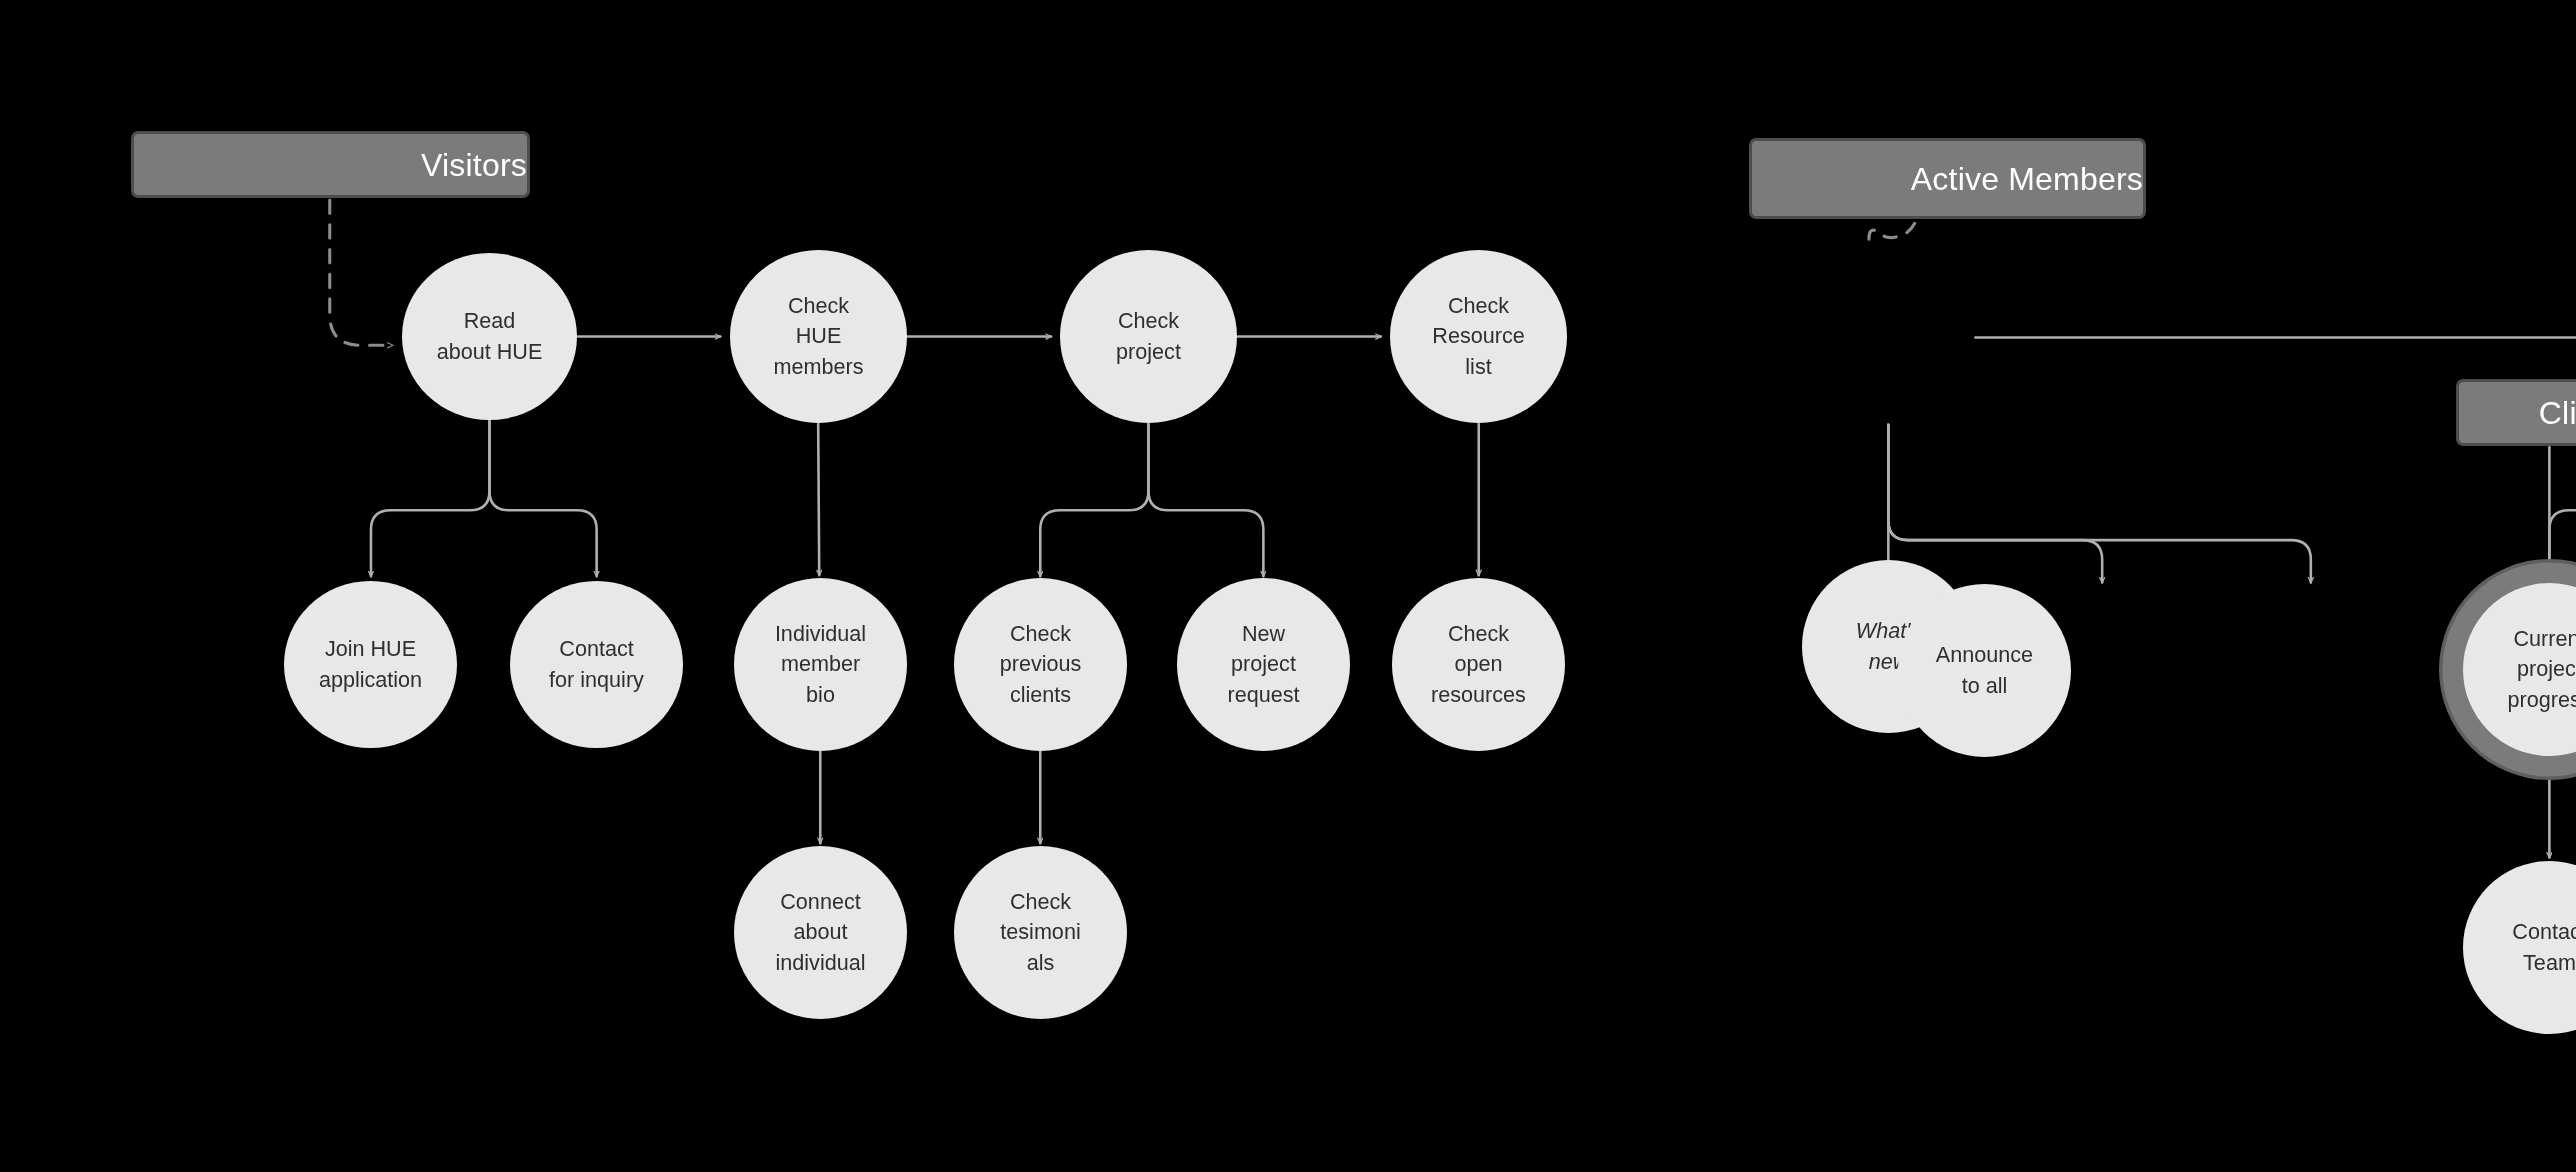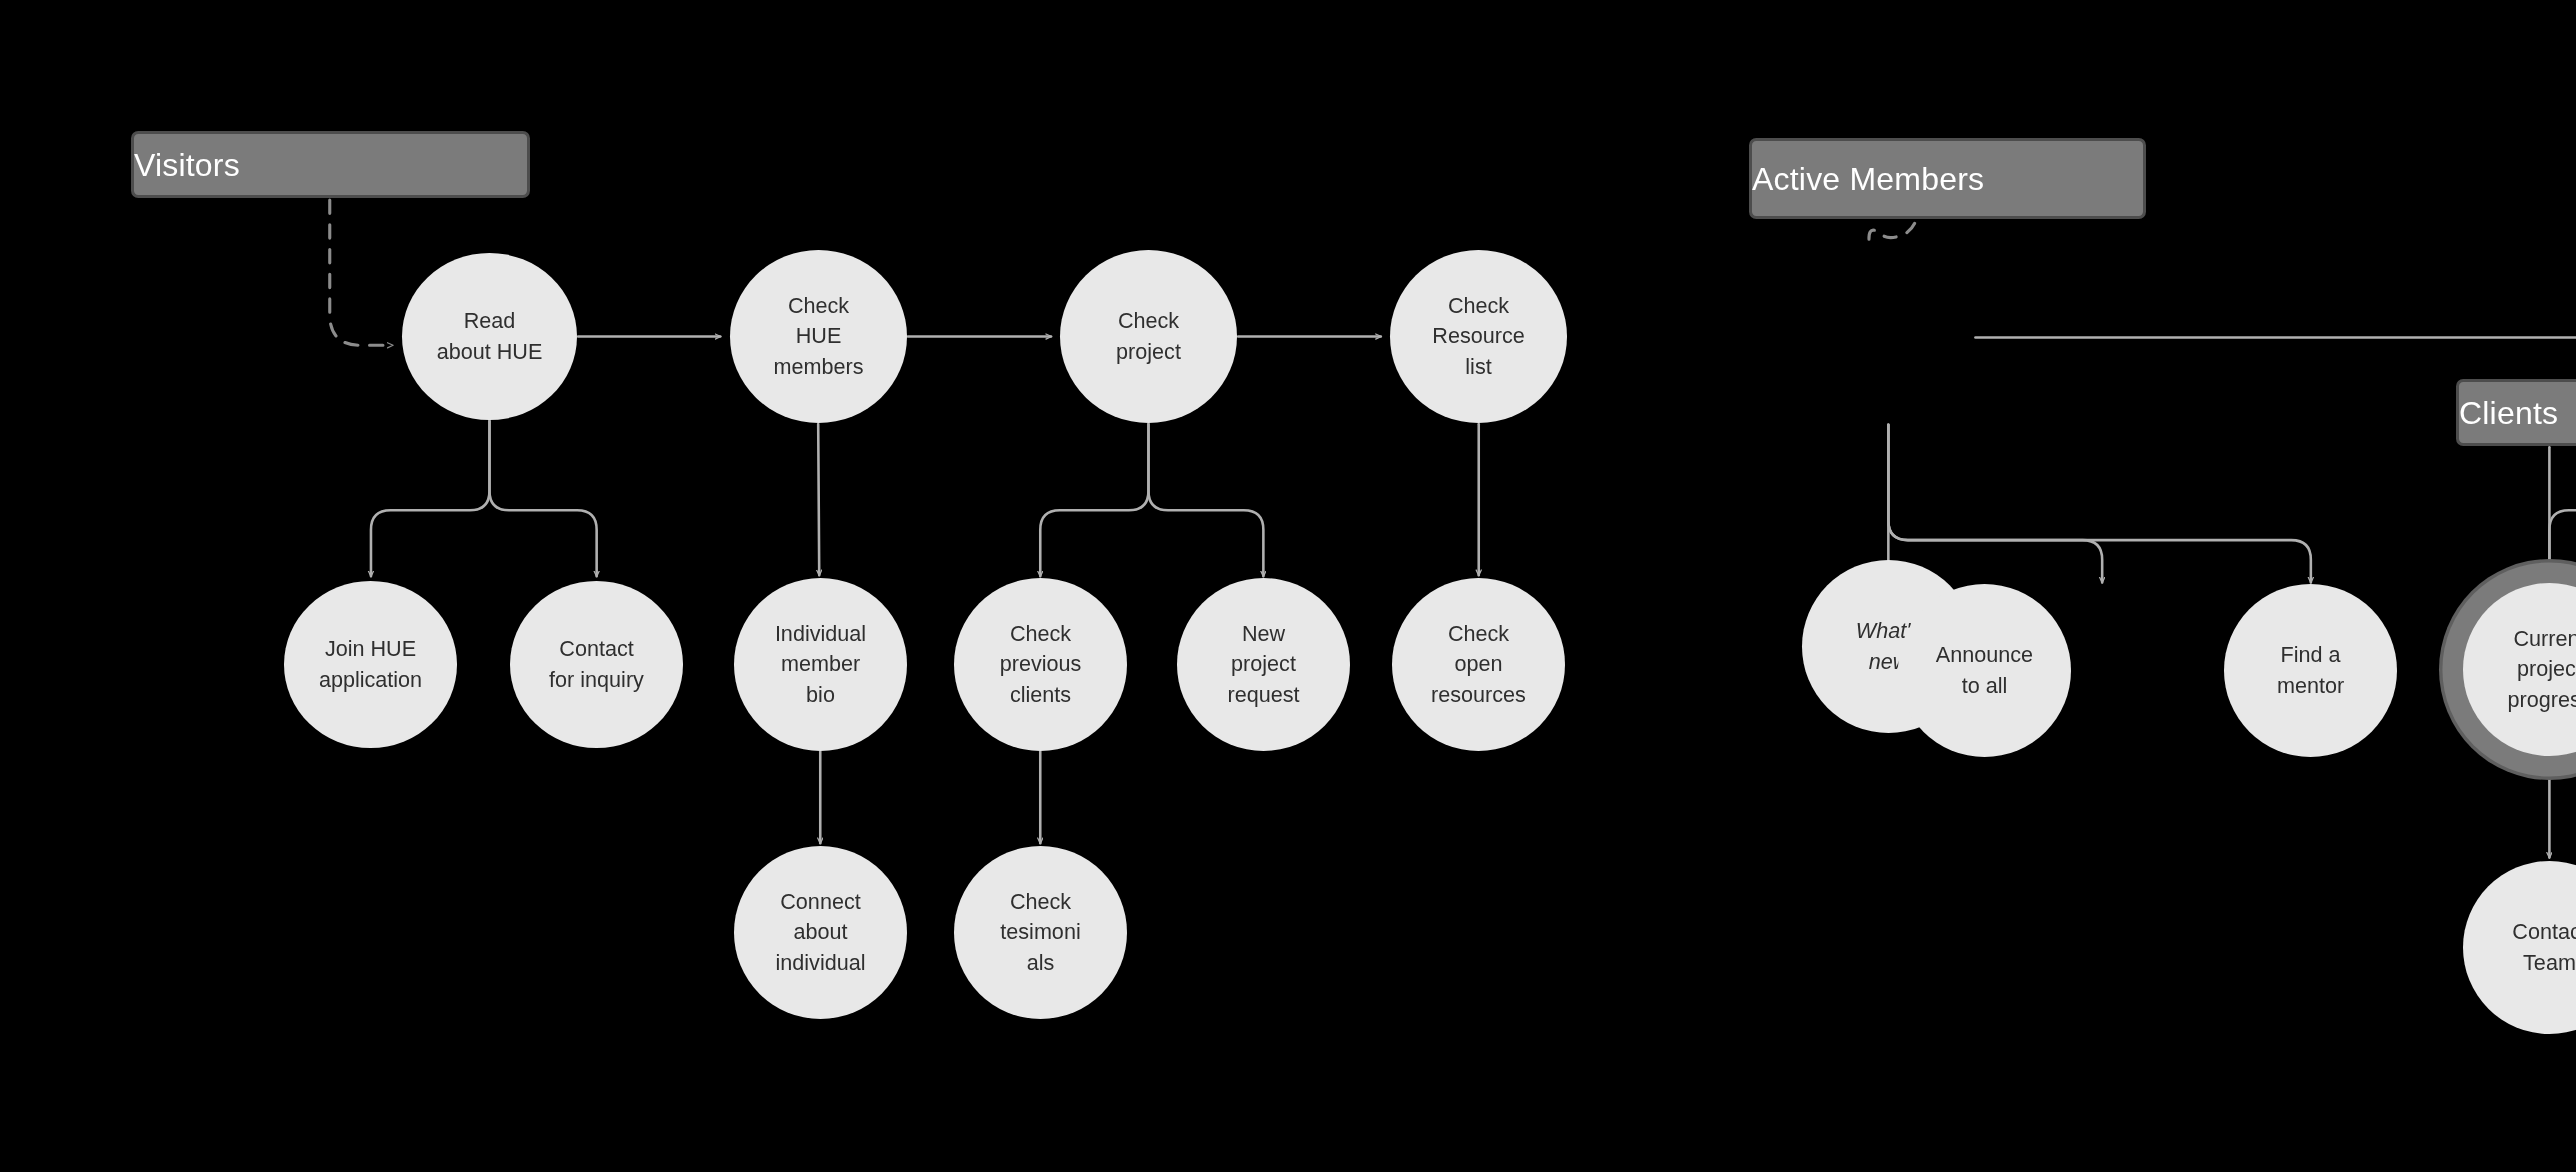--- a/index.html
+++ b/index.html
@@ -13,21 +13,21 @@
   #stage{position:absolute;inset:0;width:3415px;height:1173px;background:#000;}
   svg#wires{position:absolute;left:0;top:0;width:3415px;height:1173px;}
 
   .group-label{
     position:absolute;
     box-sizing:border-box;
     background:#7b7b7b;
     border:3.1px solid #4d4d4d;
     border-radius:7.2px;
     color:#ffffff;
-    display:flex;align-items:center;justify-content:flex-start;
+    display:flex;align-items:center;justify-content:flex-end;
     font-size:32px;
     letter-spacing:0.2px;
     line-height:1;
     white-space:nowrap;
   }
 
   .node{
     position:absolute;
     box-sizing:border-box;
     background:#e8e8e8;
@@ -158,22 +158,20 @@
 tesimoni
 als</div>
 
 
   <div class="node" style="left:1802px;top:560px;width:173px;height:173px;font-style:italic;">What's
 new</div>
 
   <div class="node" style="left:1898px;top:584px;width:173px;height:173px;">Announce
 to all</div>
 
-  <div class="node" style="left:2224px;top:584px;width:173px;height:173px;">Find a
-mentor</div>
 
   <div class="node highlight" style="left:2463px;top:583px;width:173px;height:173px;">Current
 project
 progress</div>
 
   <div class="node" style="left:2463px;top:861px;width:173px;height:173px;">Contact
 Team</div>
 
 </div>
 

